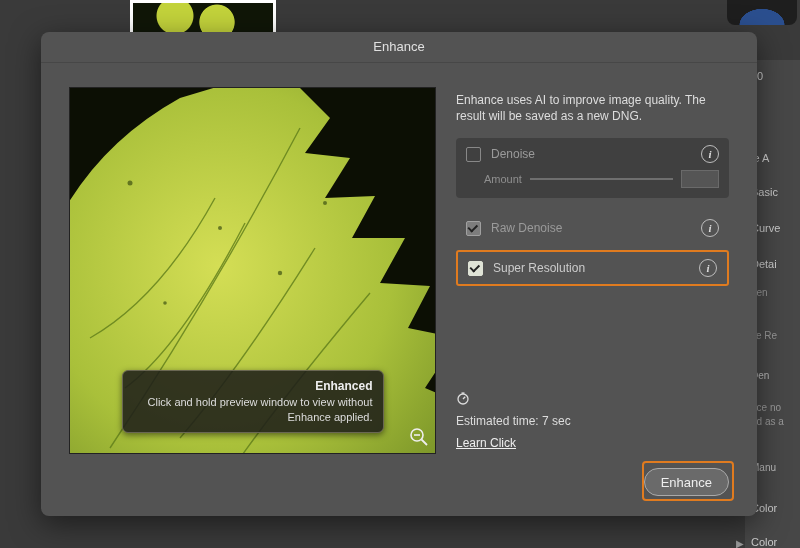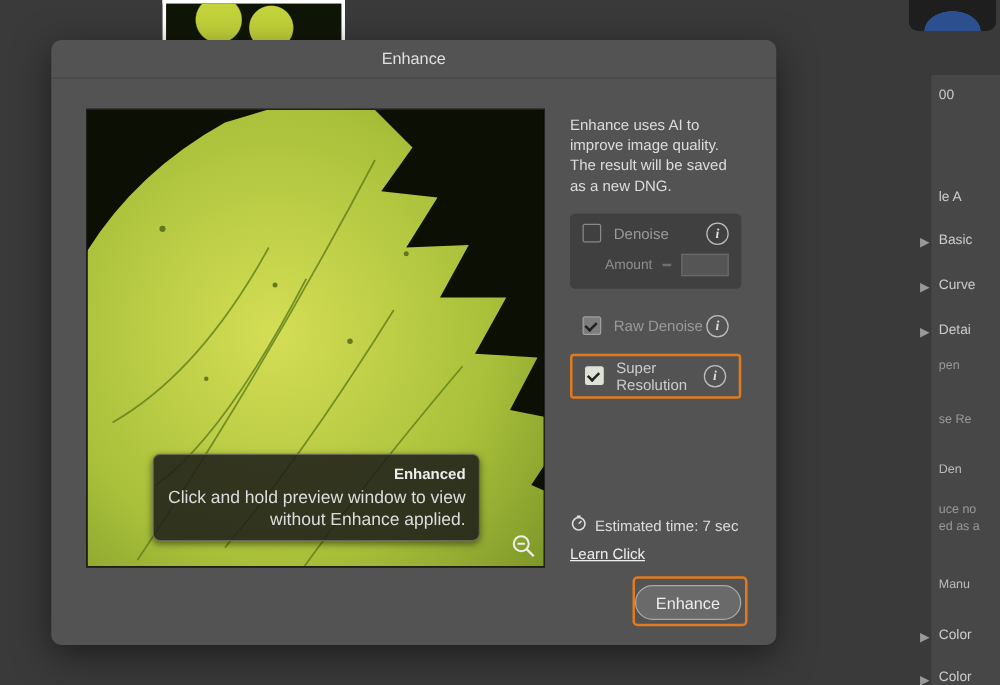--- a/index.html
+++ b/index.html
@@ -4,49 +4,49 @@
 <style>
 html,body{margin:0;padding:0;width:800px;height:548px;overflow:hidden;font-family:-apple-system,Helvetica,Arial,sans-serif;background:#2b2b2b;color:#cdcdcd;}
 .bg{position:absolute;inset:0;background:#3a3a3a;}
 .bg .thumb{position:absolute;left:130px;top:0;width:140px;height:32px;border:3px solid #fff;border-bottom:0;background:#171c08;}
 .bg .thumb::before{content:"";position:absolute;inset:0;background:radial-gradient(circle at 30% 40%,#c3d33b 0 18%,transparent 19%),radial-gradient(circle at 60% 60%,#c3d33b 0 20%,transparent 21%),#101607;}
 .bg .histo{position:absolute;right:3px;top:0;width:70px;height:25px;background:radial-gradient(ellipse at 50% 100%,#2b4f8f 0 45%,transparent 46%),#1e1e1e;border-radius:0 0 8px 8px;}
 .side{position:absolute;right:0;top:60px;width:55px;bottom:0;background:#474747;font-size:11px;color:#ccc;}
 .side .lab{position:absolute;left:6px;right:0;white-space:nowrap;overflow:hidden;}
 .side .arrow{position:absolute;left:-9px;color:#999;font-size:10px;}
 
-.dialog{position:absolute;left:41px;top:32px;width:580px;height:484px;background:#535353;border-radius:8px;box-shadow:0 8px 30px rgba(0,0,0,.5);}
+.dialog{position:absolute;left:41px;top:32px;width:716px;height:484px;background:#535353;border-radius:8px;box-shadow:0 8px 30px rgba(0,0,0,.5);}
 .titlebar{height:30px;text-align:center;font-size:13px;line-height:30px;font-weight:500;color:#e0e0e0;border-bottom:1px solid #474747;}
 
 .preview{position:absolute;left:28px;top:55px;width:365px;height:365px;border:1px solid #222;background:#000;overflow:hidden;}
 .leaf{position:absolute;inset:0;background:#0c0f04;}
 .leaf svg{position:absolute;inset:0;width:100%;height:100%;}
 .zoom-icon{position:absolute;right:6px;bottom:6px;width:20px;height:20px;}
 .zoom-icon svg{width:100%;height:100%;}
 .tip{position:absolute;left:50%;bottom:20px;transform:translateX(-50%);width:240px;background:rgba(30,30,25,.87);border:1px solid #6a6753;border-radius:6px;padding:8px 10px;text-align:right;box-shadow:0 2px 6px rgba(0,0,0,.5);}
 .tip .h{font-weight:600;font-size:12px;color:#eee;}
-.tip .b{font-size:14px;color:#ddd;margin-top:2px;line-height:1.3;}
+.tip .b{font-size:11px;color:#ddd;margin-top:2px;line-height:1.3;}
 
 .rpanel{position:absolute;left:415px;top:60px;right:28px;}
 .desc{font-size:12px;color:#ddd;line-height:1.35;}
 .group{margin-top:14px;background:#404040;border-radius:4px;}
 .row{display:flex;align-items:center;height:32px;padding:0 10px;font-size:12px;color:#ccc;position:relative;}
 .row.disabled{color:#9a9a9a;}
 .row.sub{padding-left:28px;font-size:11px;color:#8f8f8f;padding-bottom:10px;height:auto;}
 .chk{width:13px;height:13px;border:1px solid #888;border-radius:2px;margin-right:10px;display:flex;align-items:center;justify-content:center;flex:0 0 auto;}
 .chk.on{background:#7d7d7d;border-color:#a0a0a0;}
 .chk.on::after{content:"";width:7px;height:4px;border-left:2px solid #222;border-bottom:2px solid #222;transform:rotate(-45deg) translate(0,-1px);}
 .chk.on.green{background:#dfe3d6;border-color:#dfe3d6;}
 .info{margin-left:auto;width:16px;height:16px;border:1.5px solid #bdbdbd;border-radius:50%;display:flex;align-items:center;justify-content:center;font-family:Georgia,serif;font-style:italic;font-size:11px;color:#ddd;flex:0 0 auto;font-weight:600;}
 .amt-bar{flex:1;height:2px;background:#6f6f6f;margin-left:8px;position:relative;}
 .amt-field{width:36px;height:16px;border:1px solid #6a6a6a;background:#555;margin-left:8px;}
 .hl{border:2px solid #e07b1f;border-radius:3px;}
 
 .ftr{position:absolute;left:415px;right:28px;bottom:66px;font-size:12px;color:#ddd;}
-.ftr .clk{display:flex;align-items:flex-end;gap:6px;}
+.ftr .clk{display:flex;align-items:flex-start;gap:6px;flex-direction:column;}
 .ftr .clk svg{width:14px;height:14px;}
 .learn{display:inline-block;margin-top:8px;color:#eee;text-decoration:underline;font-size:12px;cursor:pointer;}
 
 .btns{position:absolute;right:28px;bottom:20px;display:flex;gap:10px;}
 .btn{height:26px;padding:0 16px;border:1px solid #a9a9a9;border-radius:14px;background:transparent;color:#eee;font-size:13px;display:flex;align-items:center;cursor:pointer;}
 .btn.def{background:#6a6a6a;}
 .hl2{position:absolute;right:23px;bottom:15px;width:88px;height:36px;border:2px solid #e07b1f;border-radius:4px;pointer-events:none;}
 </style>
 </head>
 <body>

